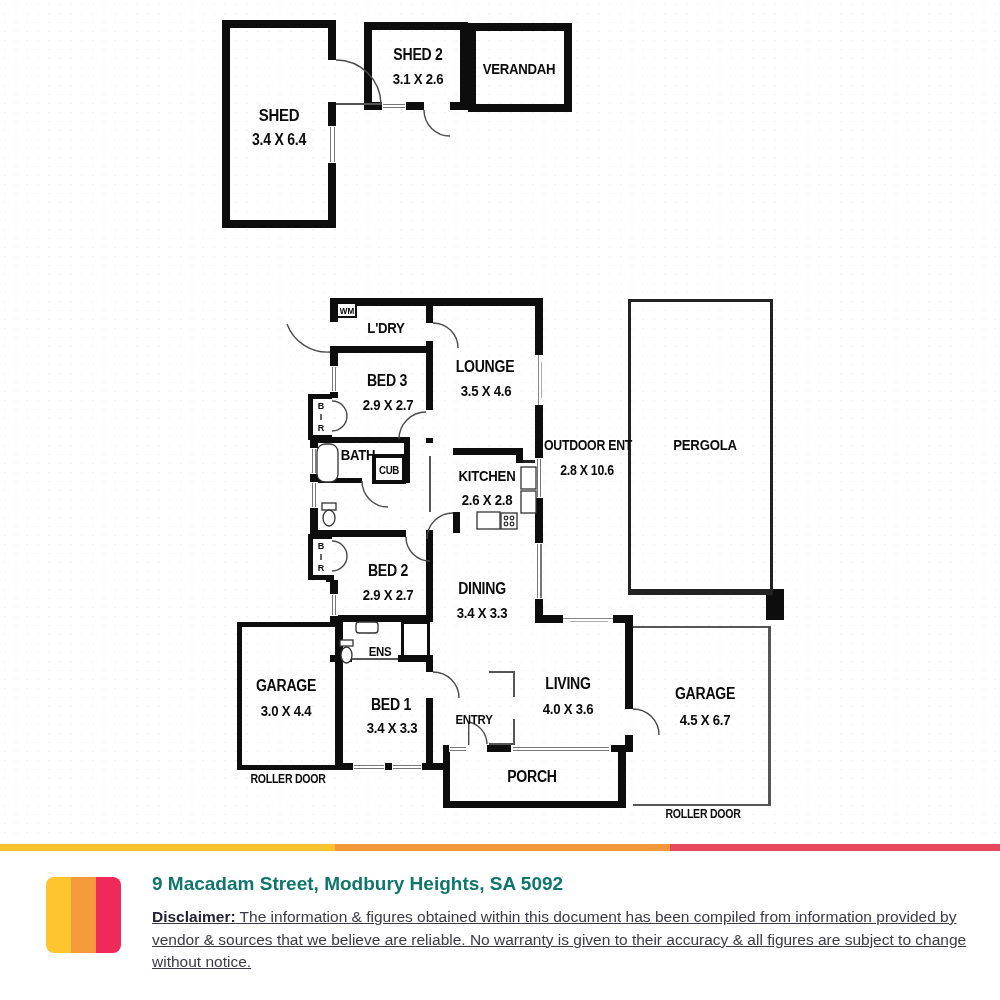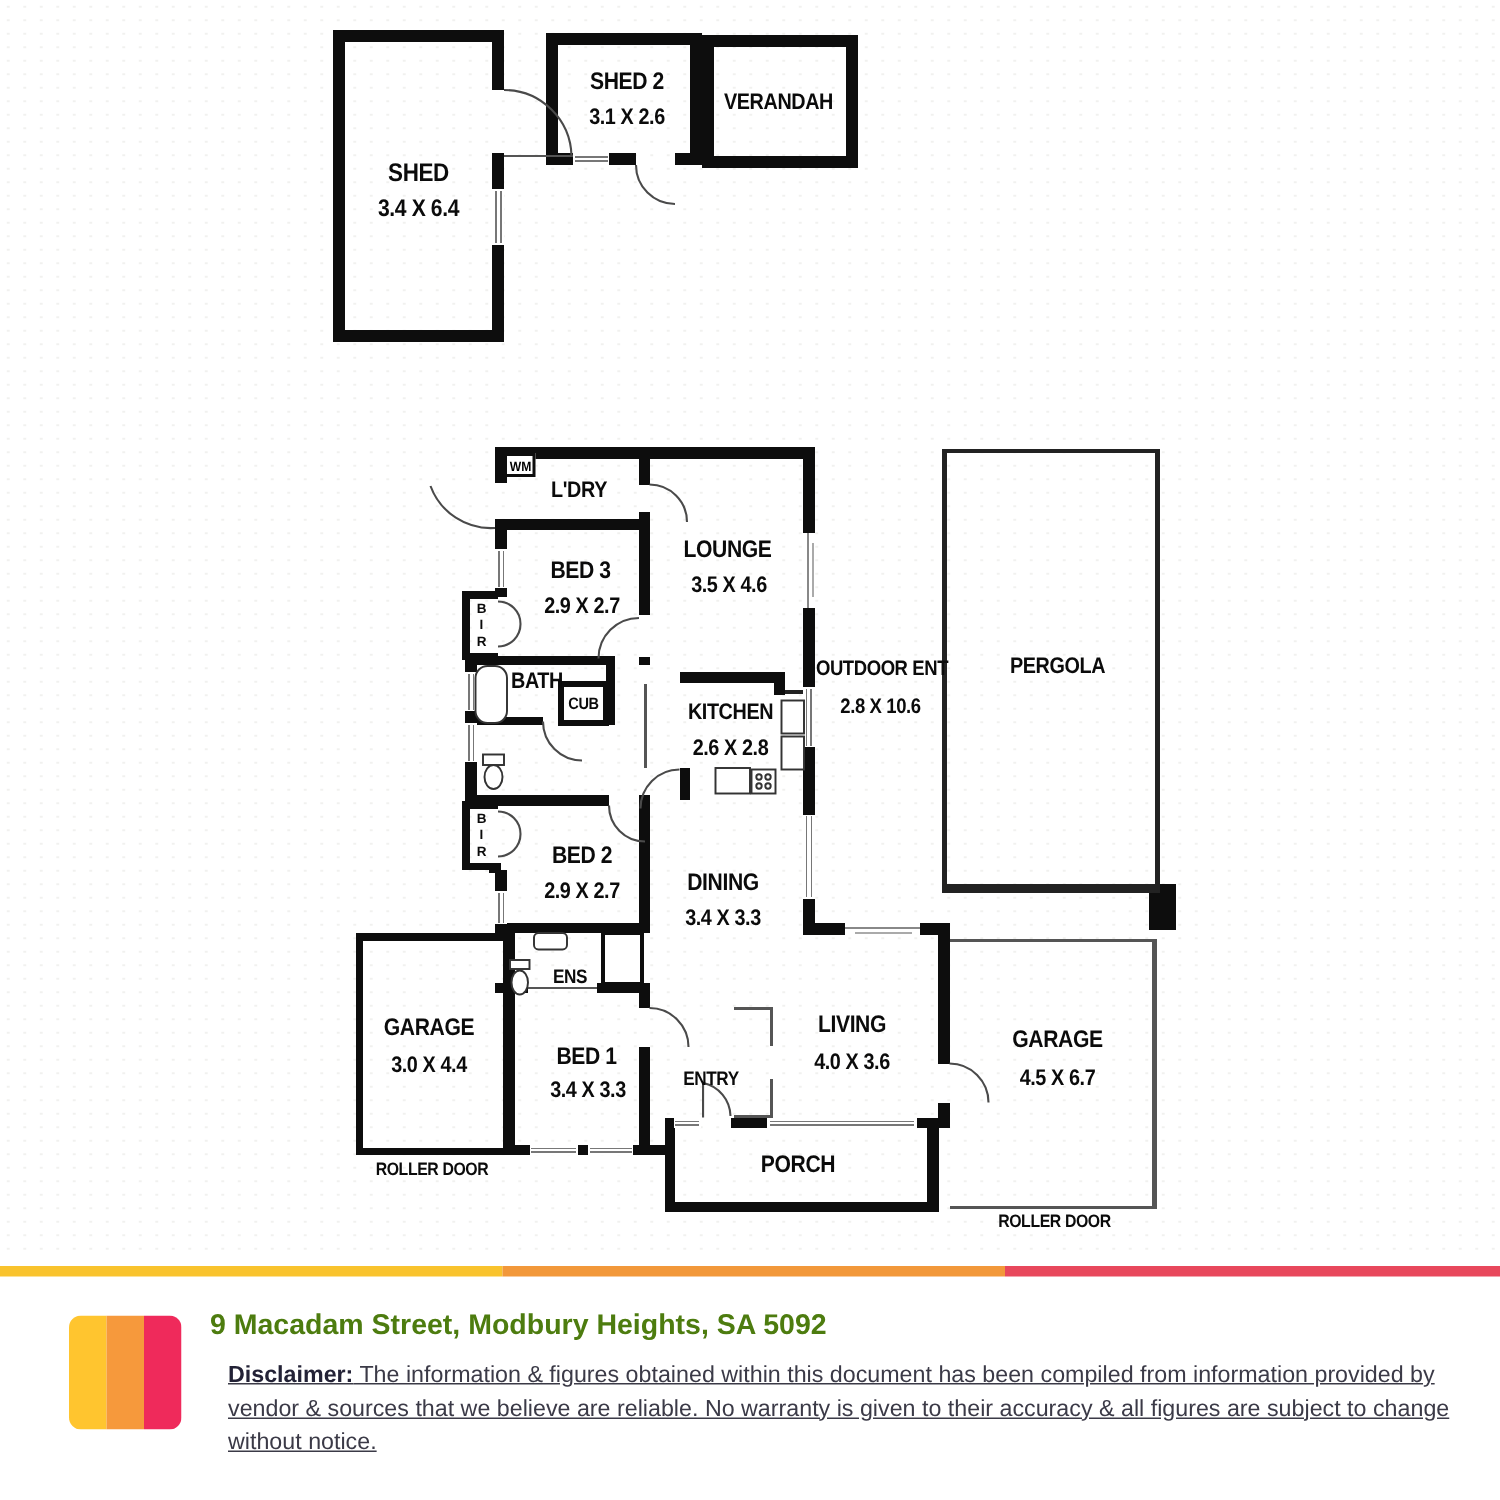--- a/index.html
+++ b/index.html
@@ -22,21 +22,21 @@
   #topbar div{height:100%;}
   #bar-y{width:335px;background:var(--brand-yellow,#F9C32D);}
   #bar-o{width:335px;background:var(--brand-orange,#F2983A);}
   #bar-r{flex:1;background:var(--brand-red,#E8485C);}
   #logo{position:absolute;left:46px;top:877px;width:75px;height:76px;border-radius:8px;
         overflow:hidden;display:flex;}
   #logo div{height:100%;width:33.34%;}
   .stripe-y{background:var(--logo-yellow,#FFC52F);}
   .stripe-o{background:var(--logo-orange,#F6993C);}
   .stripe-r{background:var(--logo-red,#EF2A5B);}
-  #address{position:absolute;left:140px;top:873px;font-size:19px;font-weight:700;color:#4d7c0f;}
+  #address{position:absolute;left:152px;top:873px;font-size:19px;font-weight:700;color:#0f766e;}
   #disclaimer{position:absolute;left:152px;top:906px;width:840px;font-size:15.5px;
         line-height:22.5px;color:#3b3a47;text-decoration:underline;}
   #disclaimer b{color:#232236;}
 </style>
 </head>
 <body>
 
 <div id="canvas">
   <div id="plan">
 

